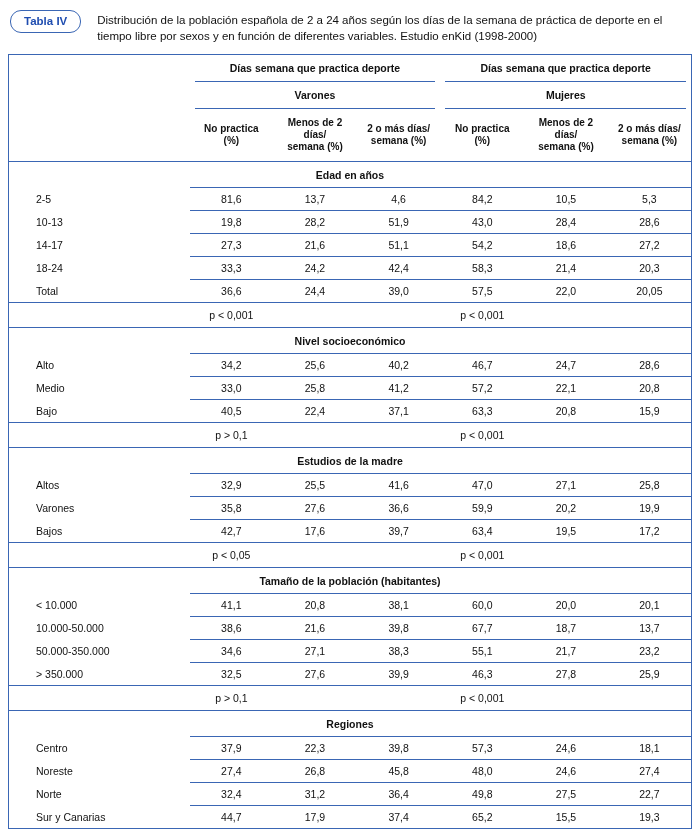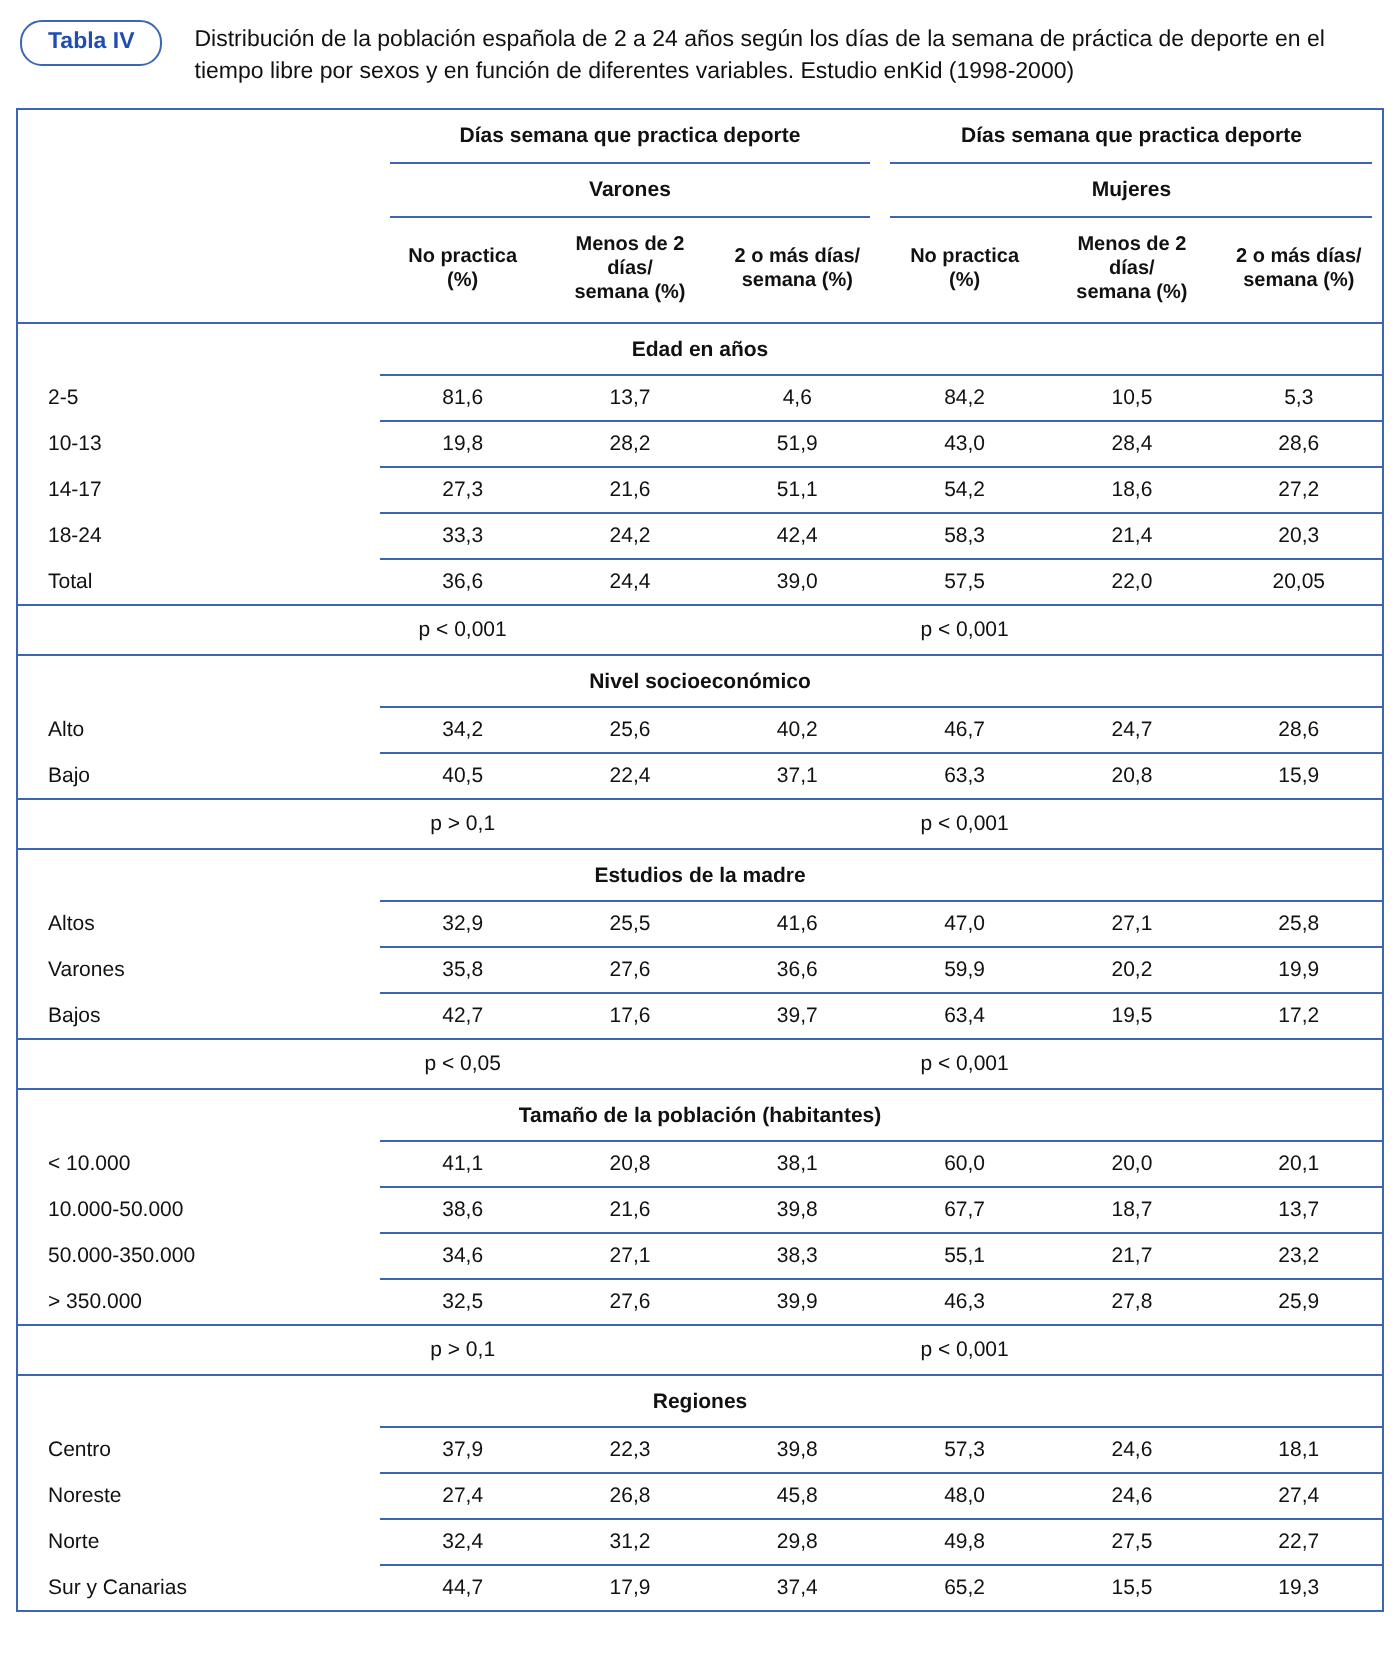--- a/index.html
+++ b/index.html
@@ -77,21 +77,21 @@
     padding:8px 2px;
   }
   tr.section-row td{
     border-top:1px solid var(--accent);
     font-weight:bold;
     text-align:center;
     padding:7px 8px 6px 8px;
   }
   tr.data-row td.label{
     text-align:left;
-    padding-left:15px;
+    padding-left:27px;
   }
   tr.data-row td.val{
     border-top:1px solid var(--accent);
   }
   tr.p-row td{
     border-top:1px solid var(--accent);
     padding:6px 3px;
   }
 </style>
 </head>
@@ -205,20 +205,29 @@
         <tr class="data-row">
           <td class="label">Alto</td>
           <td class="val">34,2</td>
           <td class="val">25,6</td>
           <td class="val">40,2</td>
           <td class="val">46,7</td>
           <td class="val">24,7</td>
           <td class="val">28,6</td>
         </tr>
         <tr class="data-row">
+          <td class="label">Medio</td>
+          <td class="val">33,0</td>
+          <td class="val">25,8</td>
+          <td class="val">41,2</td>
+          <td class="val">57,2</td>
+          <td class="val">22,1</td>
+          <td class="val">20,8</td>
+        </tr>
+        <tr class="data-row">
           <td class="label">Bajo</td>
           <td class="val">40,5</td>
           <td class="val">22,4</td>
           <td class="val">37,1</td>
           <td class="val">63,3</td>
           <td class="val">20,8</td>
           <td class="val">15,9</td>
         </tr>
         <tr class="p-row">
           <td></td>
@@ -334,21 +343,21 @@
           <td class="val">26,8</td>
           <td class="val">45,8</td>
           <td class="val">48,0</td>
           <td class="val">24,6</td>
           <td class="val">27,4</td>
         </tr>
         <tr class="data-row">
           <td class="label">Norte</td>
           <td class="val">32,4</td>
           <td class="val">31,2</td>
-          <td class="val">29,8</td>
+          <td class="val">36,4</td>
           <td class="val">49,8</td>
           <td class="val">27,5</td>
           <td class="val">22,7</td>
         </tr>
         <tr class="data-row">
           <td class="label">Sur y Canarias</td>
           <td class="val">44,7</td>
           <td class="val">17,9</td>
           <td class="val">37,4</td>
           <td class="val">65,2</td>

